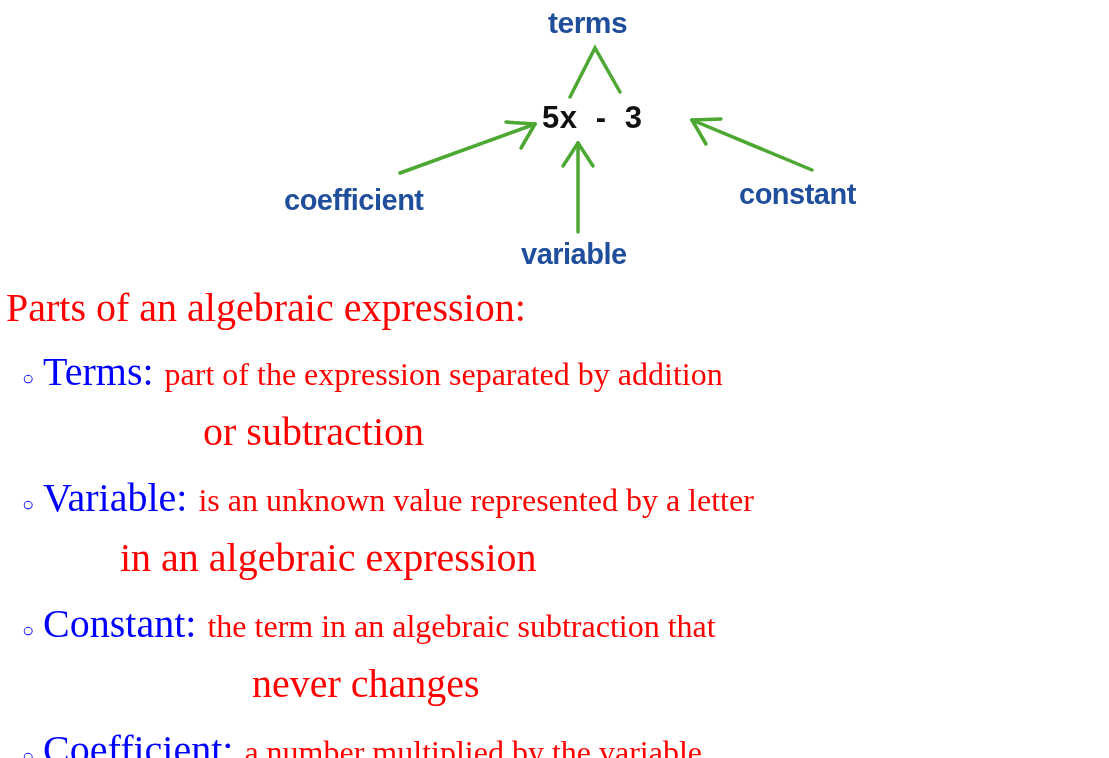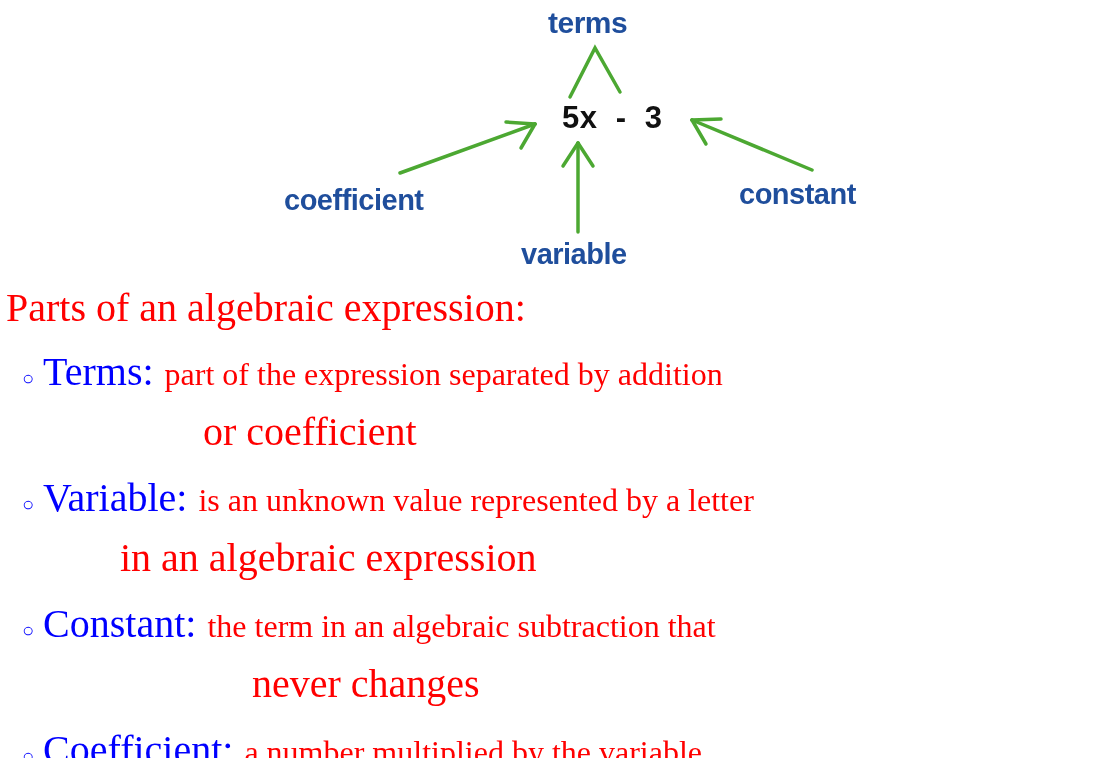--- a/index.html
+++ b/index.html
@@ -51,21 +51,21 @@
     top: 178px;
     font-size: 29px;
   }
   #label-variable {
     left: 521px;
     top: 238px;
     font-size: 29px;
   }
   #expression {
     position: absolute;
-    left: 562px;
+    left: 542px;
     top: 100px;
     font-family: "Liberation Sans", "DejaVu Sans", sans-serif;
     font-weight: bold;
     font-size: 31px;
     color: #111111;
     white-space: pre;
     letter-spacing: 0.5px;
   }
 
   
@@ -161,21 +161,21 @@
 
 <div id="content">
 
   <div id="heading">Parts of an algebraic expression:</div>
 
   <div class="bullet-row">
     <span class="bullet-mark">○</span>
     <span class="term">Terms:</span>
     <span class="definition">part of the expression separated by addition</span>
   </div>
-  <div class="continuation cont-terms">or coefficient</div>
+  <div class="continuation cont-terms">or subtraction</div>
 
   <div class="bullet-row">
     <span class="bullet-mark">○</span>
     <span class="term">Variable:</span>
     <span class="definition">is an unknown value represented by a letter</span>
   </div>
   <div class="continuation cont-variable">in an algebraic expression</div>
 
   <div class="bullet-row">
     <span class="bullet-mark">○</span>

